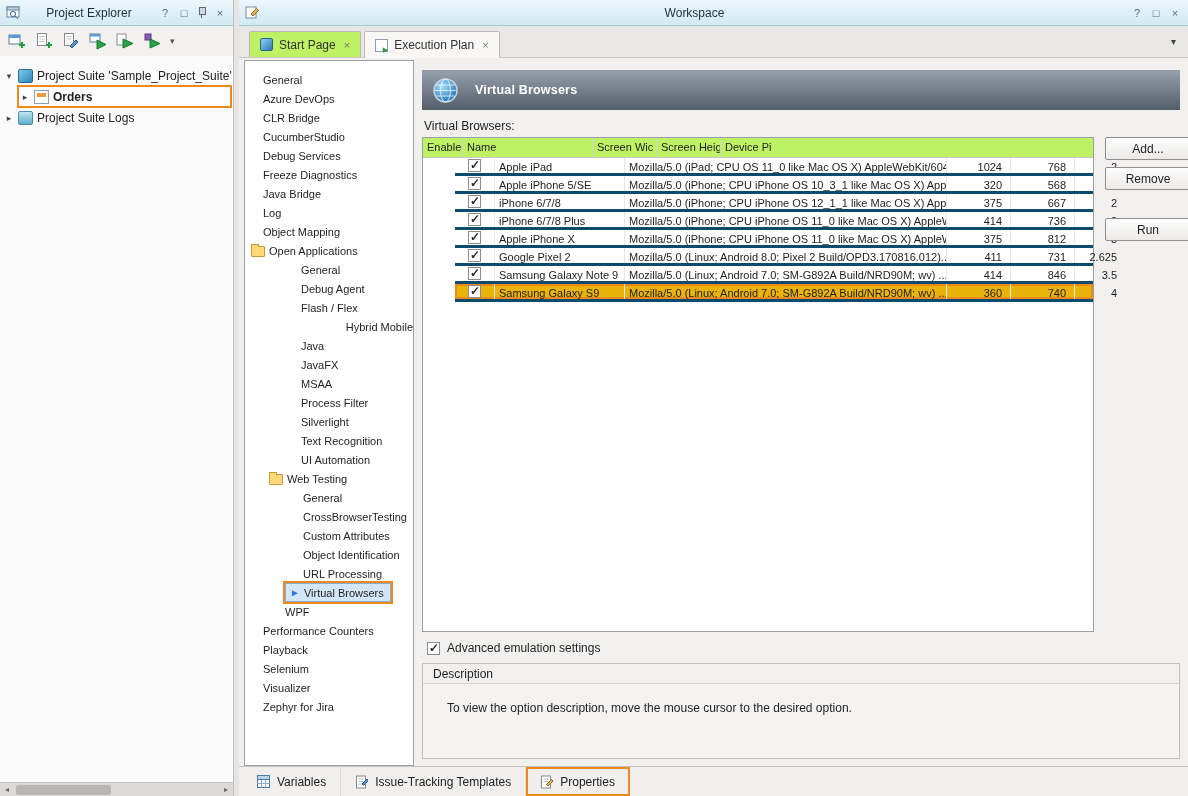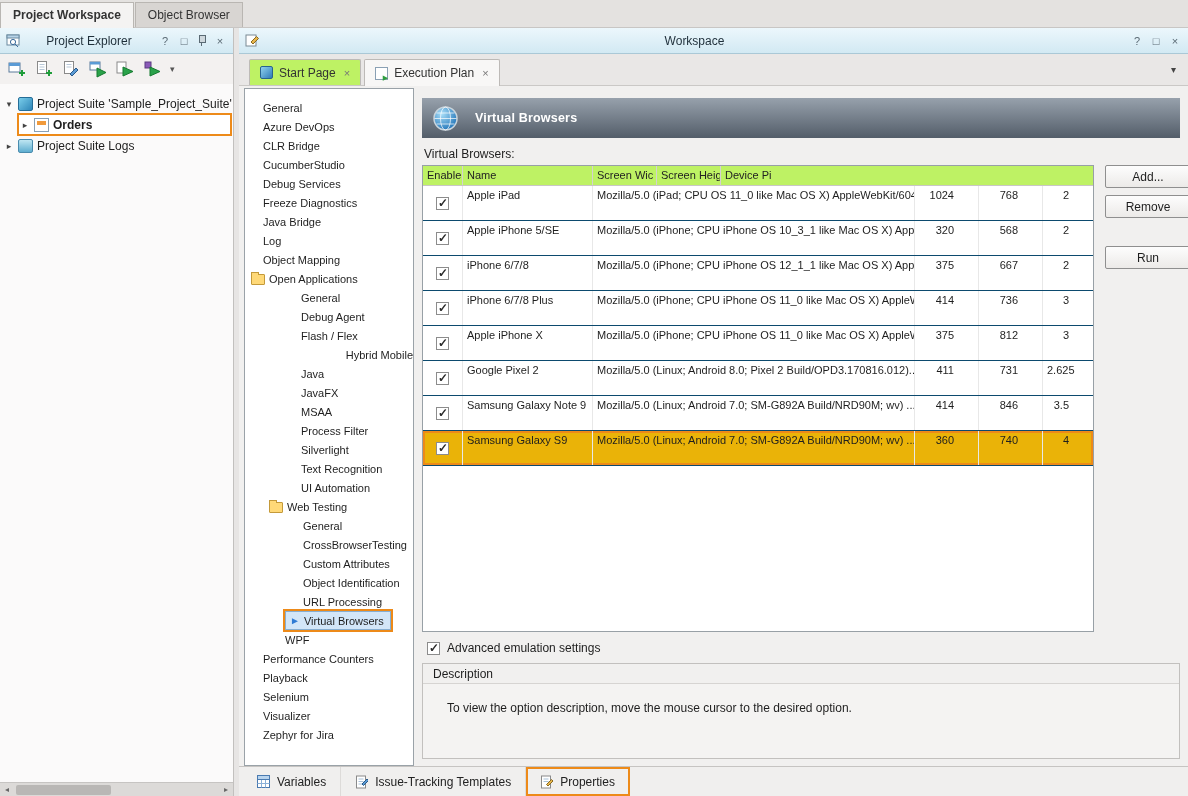--- a/index.html
+++ b/index.html
@@ -63,26 +63,26 @@
 
   .options-area { flex:1; min-width:0; display:flex; flex-direction:column; margin-left:8px; }
   .banner { margin-top:10px; height:40px; flex:0 0 40px; background:linear-gradient(#97a1ac,#535d69); display:flex; align-items:center; gap:16px; padding:0 10px; }
   .banner-title { color:#fff; font-weight:bold; font-size:12.5px; letter-spacing:.2px; }
 
   .vb-label { margin:9px 0 4px 2px; }
   .vb-body { flex:1; min-height:0; display:flex; }
   .vb-table { width:672px; flex:0 0 672px; border:1px solid #98a0a6; background:#fff; display:flex; flex-direction:column; }
   .t-head { display:flex; height:20px; flex:0 0 20px; background:#bef264; border-bottom:1px solid #c9c7c5; }
   .t-hcell { padding:3px 4px 0; font-size:11px; color:#222; border-right:1px solid #d4d2d0; overflow:hidden; white-space:nowrap; }
-  .t-row { display:flex; height:35px; flex:0 0 21px; border-bottom:1px solid #0c4a6e; background:#fff; }
+  .t-row { display:flex; height:18px; flex:0 0 21px; border-bottom:3px solid #0c4a6e; background:#fff;margin-left:32px; }
   .t-row.selected { background:#eab308; box-shadow: inset 0 0 0 2px #ED8A19; }
   .t-cell { padding:3px 4px 0; font-size:11px; border-right:1px solid #e8e8e8; overflow:hidden; white-space:nowrap; }
   .w0{width:40px;flex:0 0 40px;} .w1{width:130px;flex:0 0 130px;} .w2{width:322px;flex:0 0 322px;}
   .w3{width:64px;flex:0 0 64px;} .w4{width:64px;flex:0 0 64px;} .w5{width:50px;flex:0 0 50px;border-right:none!important;}
-  .num { text-align:right; padding-right:24px; }
+  .num { text-align:right; padding-right:8px; }
   .cbcell { display:flex; align-items:center; justify-content:center; padding:0; }
   .t-fill { flex:1; background:#fff; }
 
   .cb { width:13px; height:13px; flex:0 0 13px; background:#fff; border:1px solid #8c8c8c; position:relative; display:inline-block; }
   .cb.checked::after { content:"✓"; position:absolute; left:1px; top:-2px; font-size:12px; font-weight:bold; color:#2a2a2a; }
 
   .vb-buttons { width:86px; flex:0 0 86px; margin-left:11px; display:flex; flex-direction:column; }
   .btn { height:23px; background:linear-gradient(#fdfdfd,#eceae8); border:1px solid #8f8f8f; border-radius:2px; font-size:12px; color:#1e1e1e; display:flex; align-items:center; justify-content:center; margin-bottom:7px; cursor:default; }
   .btn.run { margin-top:21px; }
 
@@ -94,24 +94,20 @@
 
   .bottom-tabs { height:30px; flex:0 0 30px; background:#f0efee; border-top:1px solid #c6c4c2; display:flex; align-items:stretch; padding-left:4px; }
   .b-tab { display:flex; align-items:center; gap:7px; padding:0 14px; border-right:1px solid #dddbd9; color:#222; }
   .b-tab.highlight { outline:2px solid #ED8A19; outline-offset:-2px; }
 </style>
 </head>
 <body>
 
 <div class="app">
 
-  <div class="main-tabs">
-    <div class="main-tab active">Project Workspace</div>
-    <div class="main-tab">Object Browser</div>
-  </div>
 
   <div class="app-body">
 
     <div class="left-panel">
       <div class="panel-header">
         <svg width="14" height="15">
           <rect x="1" y="2" width="12" height="10" fill="#ffffff" stroke="#6a8aa0"></rect>
           <rect x="1" y="2" width="12" height="3" fill="#b8d4e8" stroke="#6a8aa0"></rect>
           <circle cx="7" cy="9" r="2.6" fill="none" stroke="#3a6a9a"></circle>
           <line x1="9" y1="11" x2="12" y2="14" stroke="#3a6a9a"></line>

